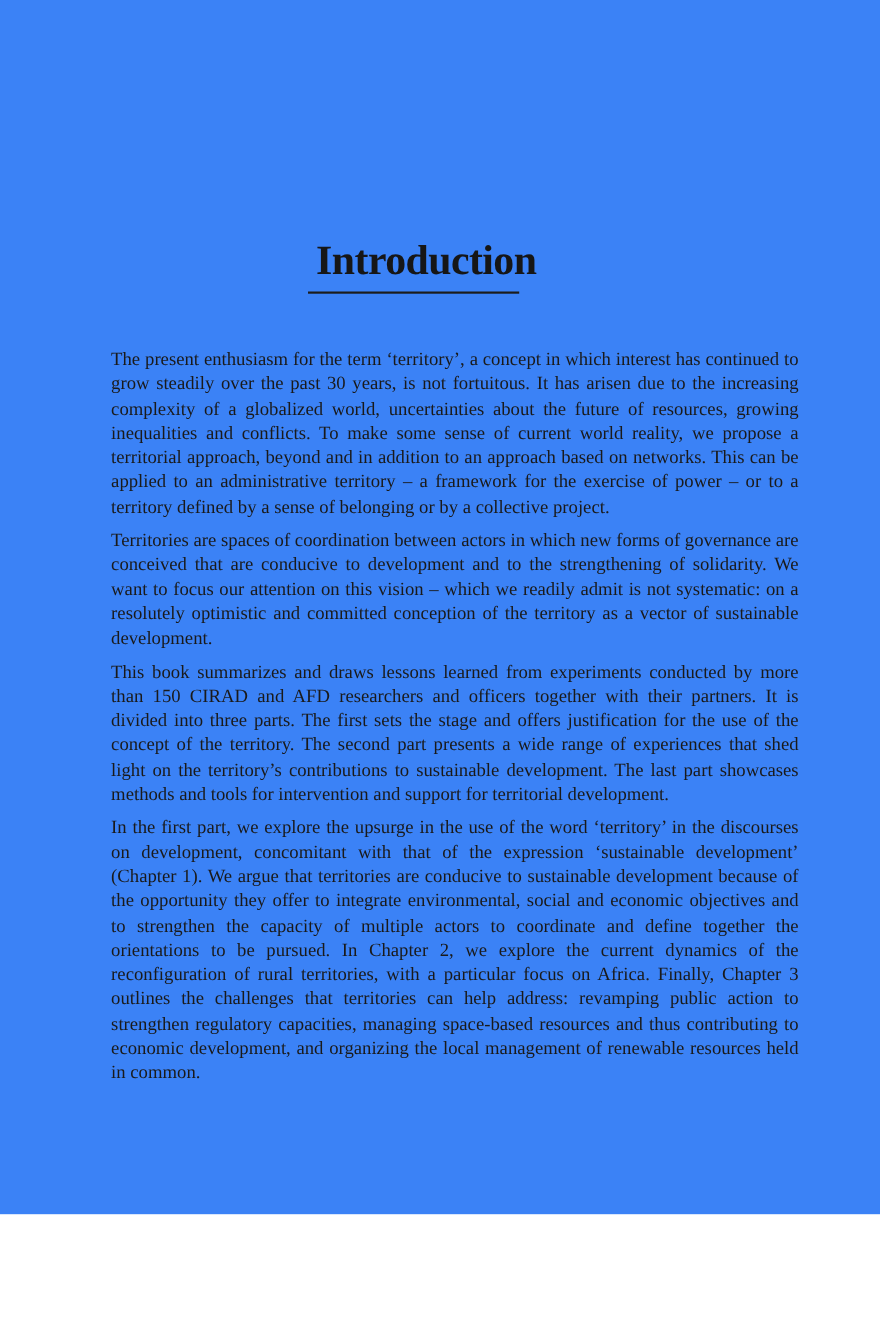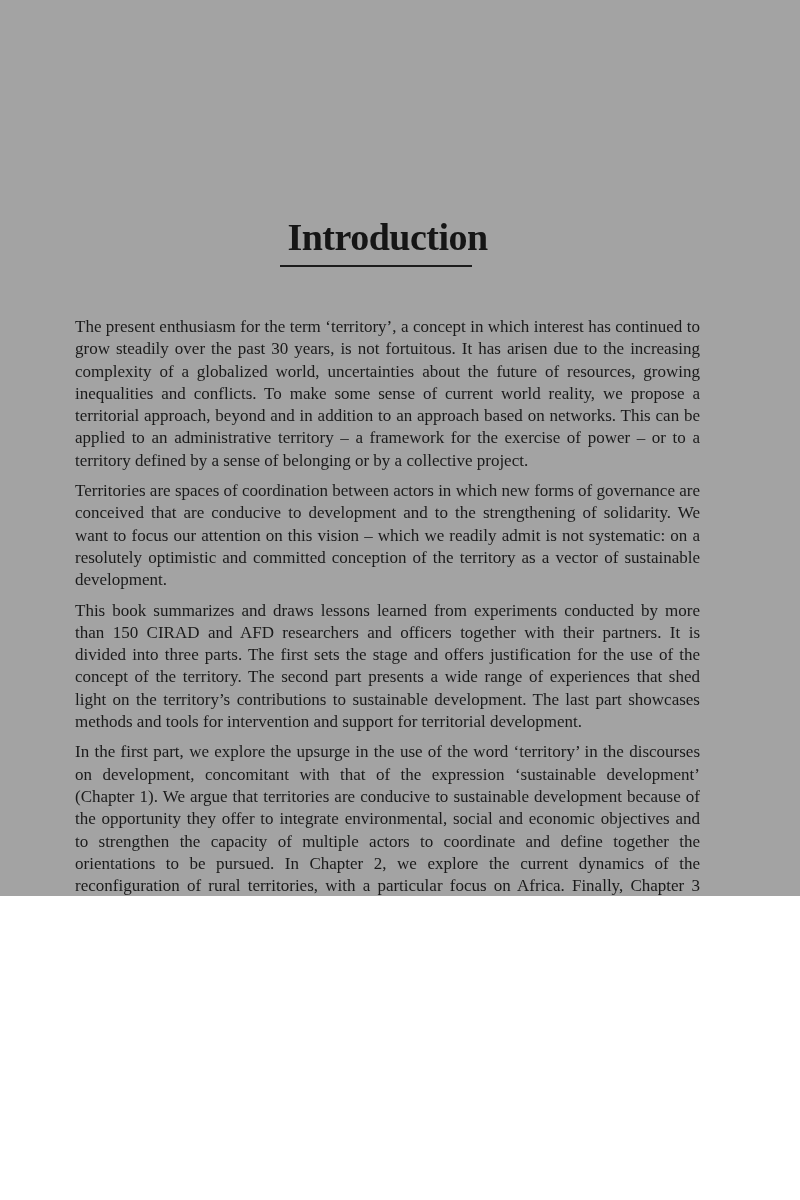--- a/index.html
+++ b/index.html
@@ -3,22 +3,22 @@
 <meta charset="utf-8">
 <style>
   html, body {
     margin: 0;
     padding: 0;
     background: #ffffff;
   }
   .page {
     position: relative;
     width: 800px;
-    height: 896px;
-    background: #a3a3a3;
+    height: 1104px;
+    background: #3b82f6;
     overflow: hidden;
     font-family: "Liberation Serif", "DejaVu Serif", serif;
     color: #1a1a1a;
   }
   .title {
     margin: 0;
     padding-top: 218px;
     width: 625px;
     margin-left: 75px;
     text-align: center;
@@ -32,21 +32,21 @@
     width: 192px;
     height: 0;
     border-top: 2px solid #1c1c1c;
     margin: 9px auto 0 auto;
     position: relative;
     left: -12px; 
     margin-left: calc((800px - 192px) / 2 - 12px);
   }
   .content {
     margin-top: 49px;
-    margin-left: 75px;
+    margin-left: 101px;
     width: 625px;
   }
   .content p {
     margin: 0 0 8px 0;
     font-size: 17px;
     line-height: 22.3px;
     text-align: justify;
     hyphens: none;
     color: #1a1a1a;
   }

